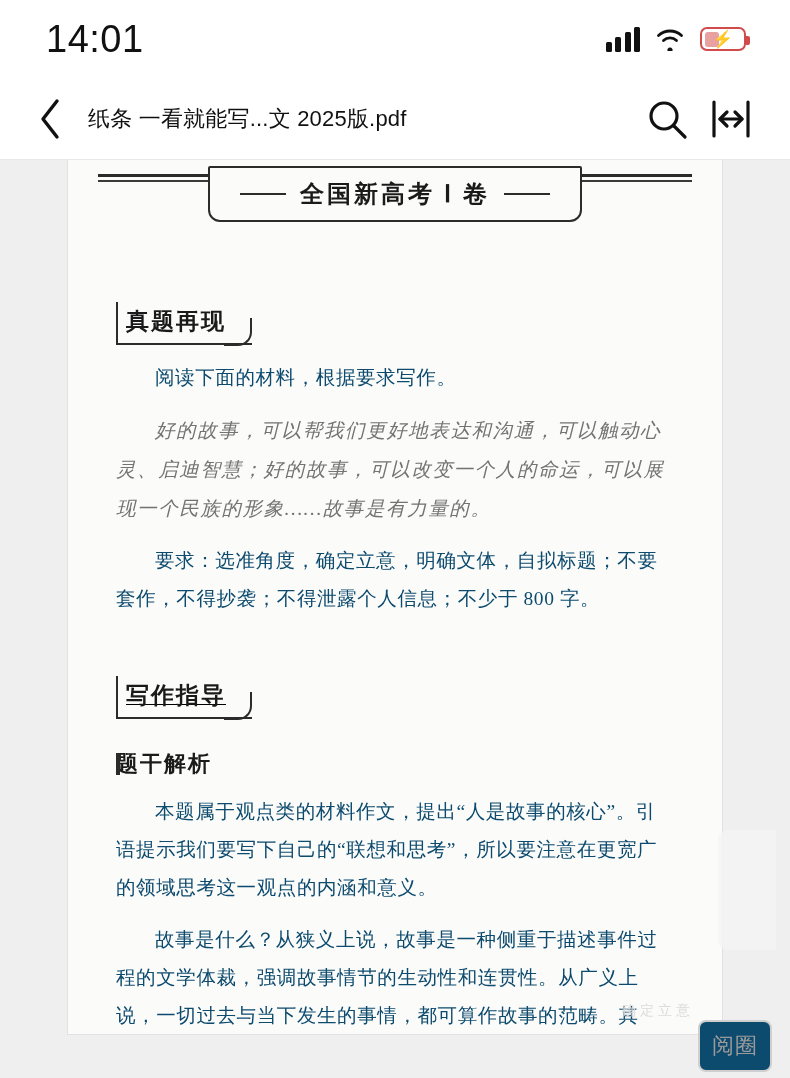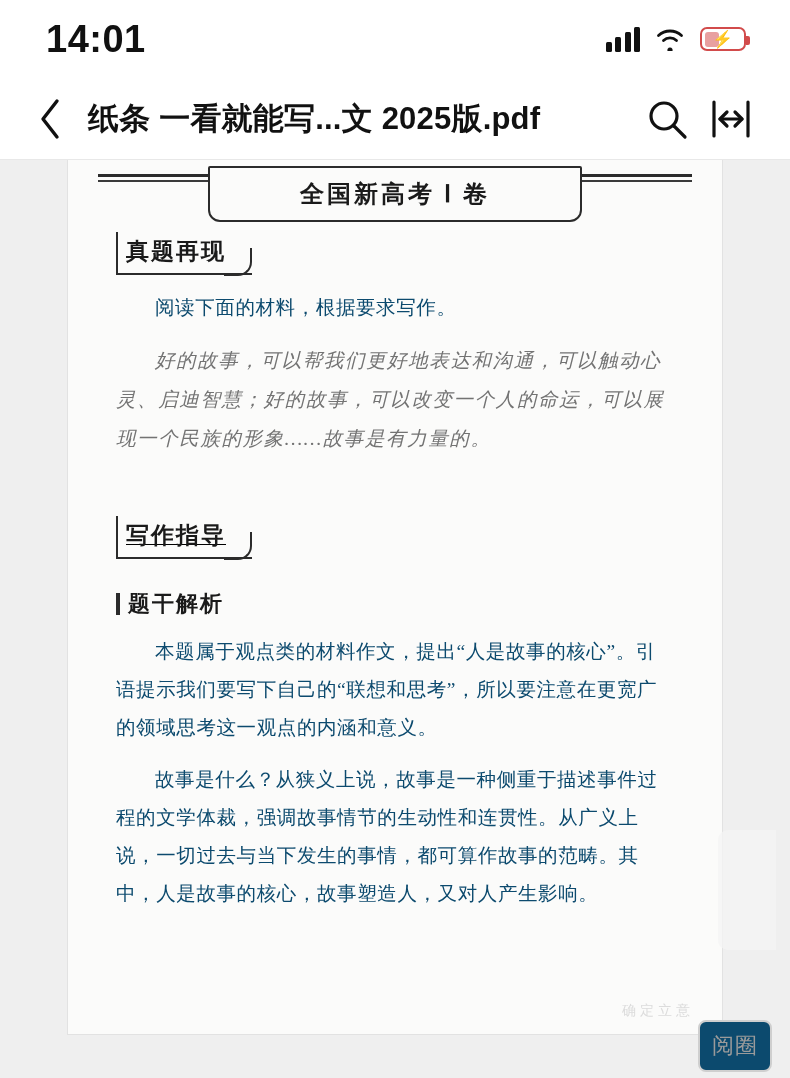--- a/index.html
+++ b/index.html
@@ -24,21 +24,21 @@
     height: 78px;
     flex: 0 0 78px;
     display: flex;
     align-items: center;
     justify-content: space-between;
     padding: 0 44px 0 46px;
     background: #ffffff;
   }
   .status-time {
     font-size: 38px;
-    font-weight: 700;
+    font-weight: 400;
     letter-spacing: 0.5px;
     color: #111;
   }
   .status-right {
     display: flex;
     align-items: center;
     gap: 14px;
   }
   
   .sig {
@@ -101,22 +101,22 @@
     background: #ffffff;
     border-bottom: 1px solid #e8e8e8;
   }
   .back-btn {
     width: 56px; height: 56px;
     display: flex; align-items: center; justify-content: center;
     flex: 0 0 56px;
   }
   .doc-title {
     flex: 1 1 auto;
-    font-size: 31px;
-    font-weight: 700;
+    font-size: 22px;
+    font-weight: 400;
     color: #111;
     white-space: nowrap;
     overflow: hidden;
     text-overflow: ellipsis;
     padding-left: 10px;
     letter-spacing: 0.2px;
   }
   .bar-icon {
     width: 58px; height: 58px;
     flex: 0 0 58px;
@@ -163,36 +163,36 @@
     top: 0px;
     width: 374px;
     height: 56px;
     background: #fbfbfa;
     border: 2.5px solid #2b2b2b;
     border-radius: 2px 2px 12px 12px;
     display: flex;
     align-items: center;
     justify-content: center;
     gap: 14px;
-    flex-direction: column;
   }
   .banner .dash { width: 46px; height: 2px; background: #2b2b2b; }
   .banner-text {
     font-family: "Liberation Serif", serif;
     font-size: 24px;
     font-weight: 700;
     letter-spacing: 3px;
     color: #1a1a1a;
     white-space: nowrap;
   }
 
   
   .sec-tag {
     position: relative;
     display: inline-block;
+    margin-top: 70px;
     padding: 4px 26px 6px 8px;
     border-bottom: 2.5px solid #2b2b2b;
     border-left: 2.5px solid #2b2b2b;
   }
   .sec-tag::after {
     content: "";
     position: absolute;
     right: 0; bottom: -2.5px;
     width: 26px; height: 26px;
     border-right: 2.5px solid #2b2b2b;
@@ -220,21 +220,20 @@
   .p.hand {
     font-family: "Liberation Serif", serif;
     font-style: italic;
     color: #737373;
     letter-spacing: 1.6px;
     line-height: 2.0;
   }
 
   .sub-head {
     margin-top: 30px;
-    padding-left: 12px;
     position: relative;
     font-family: Liberation Mono, monospace;
     font-size: 22px;
     font-weight: 700;
     letter-spacing: 2px;
     color: #1a1a1a;
   }
   .sub-head::before {
     content: "";
     position: absolute;
@@ -345,20 +344,21 @@
           <span class="dash"></span>
         </div>
       </div>
 
       
       <div class="sec-tag">
         <span>真题再现</span>
       </div>
       <p class="p">阅读下面的材料，根据要求写作。</p>
       <p class="p hand">好的故事，可以帮我们更好地表达和沟通，可以触动心灵、启迪智慧；好的故事，可以改变一个人的命运，可以展现一个民族的形象……故事是有力量的。</p>
+      <p class="p">要求：选准角度，确定立意，明确文体，自拟标题；不要套作，不得抄袭；不得泄露个人信息；不少于 800 字。</p>
 
       
       <div class="sec-tag" style="margin-top:58px;text-decoration:underline;">
         <span>写作指导</span>
       </div>
       <div class="sub-head">题干解析</div>
       <p class="p">本题属于观点类的材料作文，提出“人是故事的核心”。引语提示我们要写下自己的“联想和思考”，所以要注意在更宽广的领域思考这一观点的内涵和意义。</p>
       <p class="p">故事是什么？从狭义上说，故事是一种侧重于描述事件过程的文学体裁，强调故事情节的生动性和连贯性。从广义上说，一切过去与当下发生的事情，都可算作故事的范畴。其中，人是故事的核心，故事塑造人，又对人产生影响。</p>
       
       

